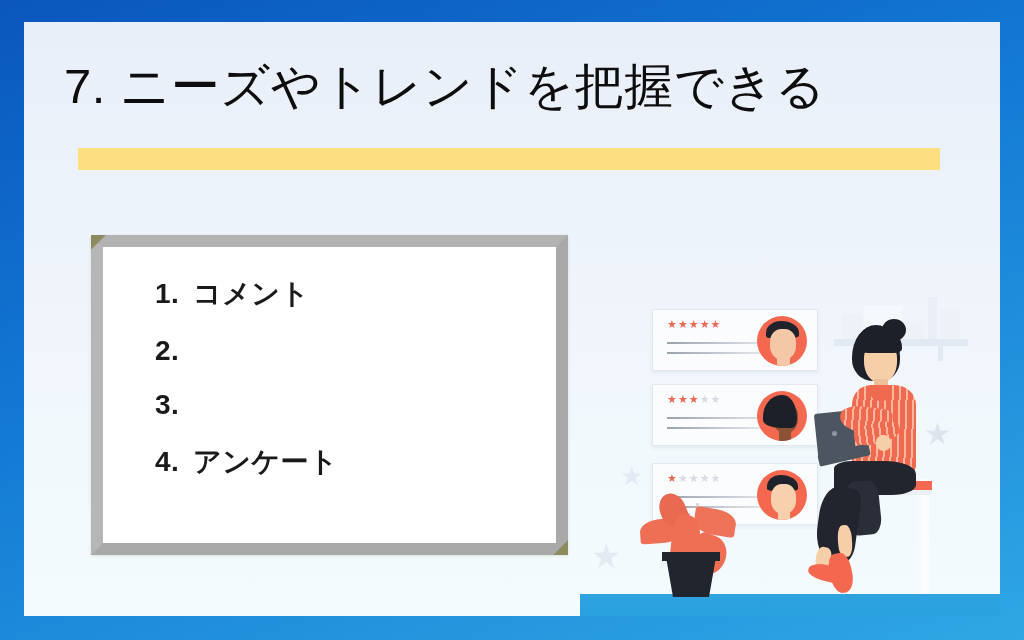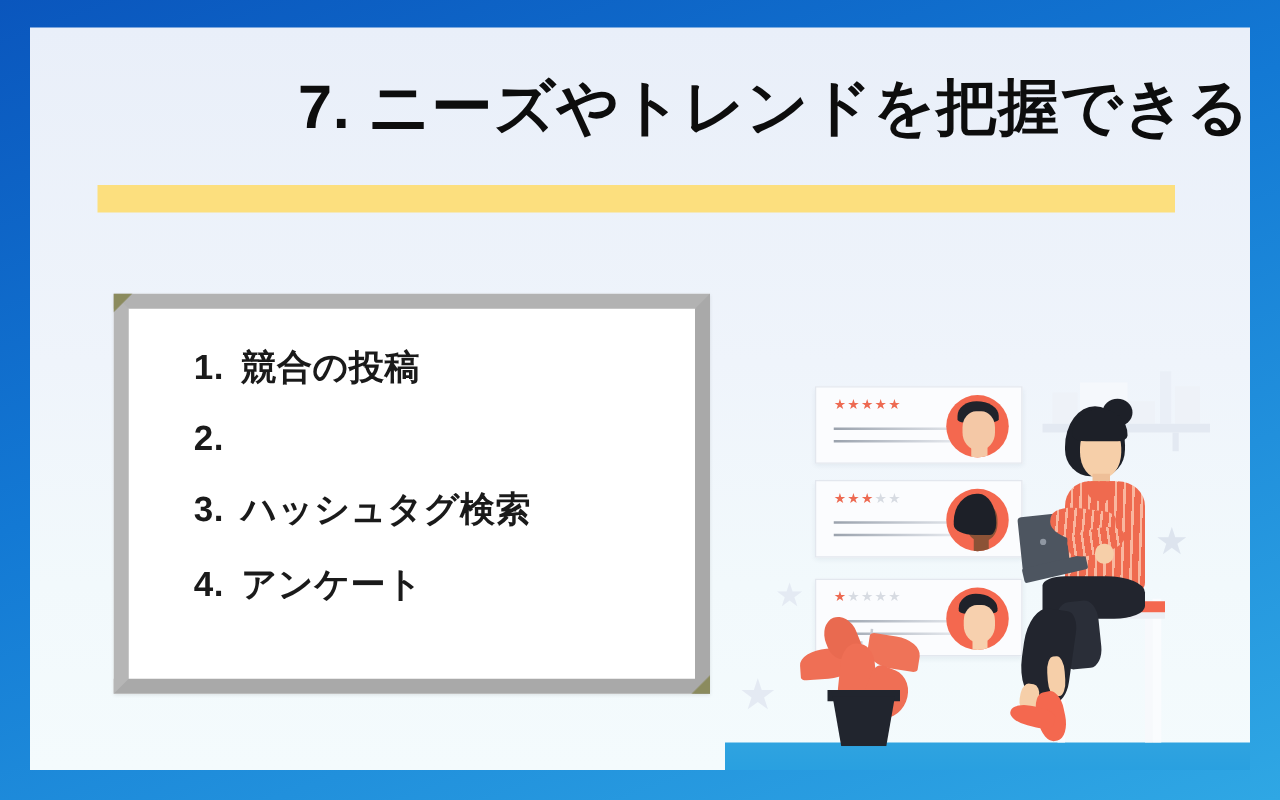--- a/index.html
+++ b/index.html
@@ -41,27 +41,28 @@
     top: 88px;
     width: 862px;
     height: 22px;
     background: #fcdf7e;
   }
   #page-title {
     position: absolute;
     left: 0;
     top: 0;
     width: 976px;
-    text-align: right;
+    text-align: left;
     font-size: 49px;
-    font-weight: bold;
+    font-weight: normal;
     color: #0d0d0d;
     letter-spacing: 0.5px;
     line-height: 1.1;
     white-space: nowrap;
+    padding-left: 40px;
   }
 
   
   #list-frame {
     position: absolute;
     left: 67px;
     top: 213px;
     width: 477px;
     height: 320px;
     background: #ffffff;
@@ -328,30 +329,29 @@
   <div id="title-block">
     <div id="title-highlight"></div>
     <div id="page-title">7. ニーズやトレンドを把握できる</div>
   </div>
 
   <div id="list-frame">
     <ul id="list-items">
 
       <li class="list-item">
         <span class="item-num">1.</span>
-        <span class="item-label">競合の投稿</span>
+        <span class="item-label">コメント</span>
       </li>
 
       <li class="list-item">
         <span class="item-num">2.</span>
       </li>
 
       <li class="list-item">
         <span class="item-num">3.</span>
-        <span class="item-label">ハッシュタグ検索</span>
       </li>
 
       <li class="list-item">
         <span class="item-num">4.</span>
         <span class="item-label">アンケート</span>
       </li>
 
     </ul>
   </div>
 

